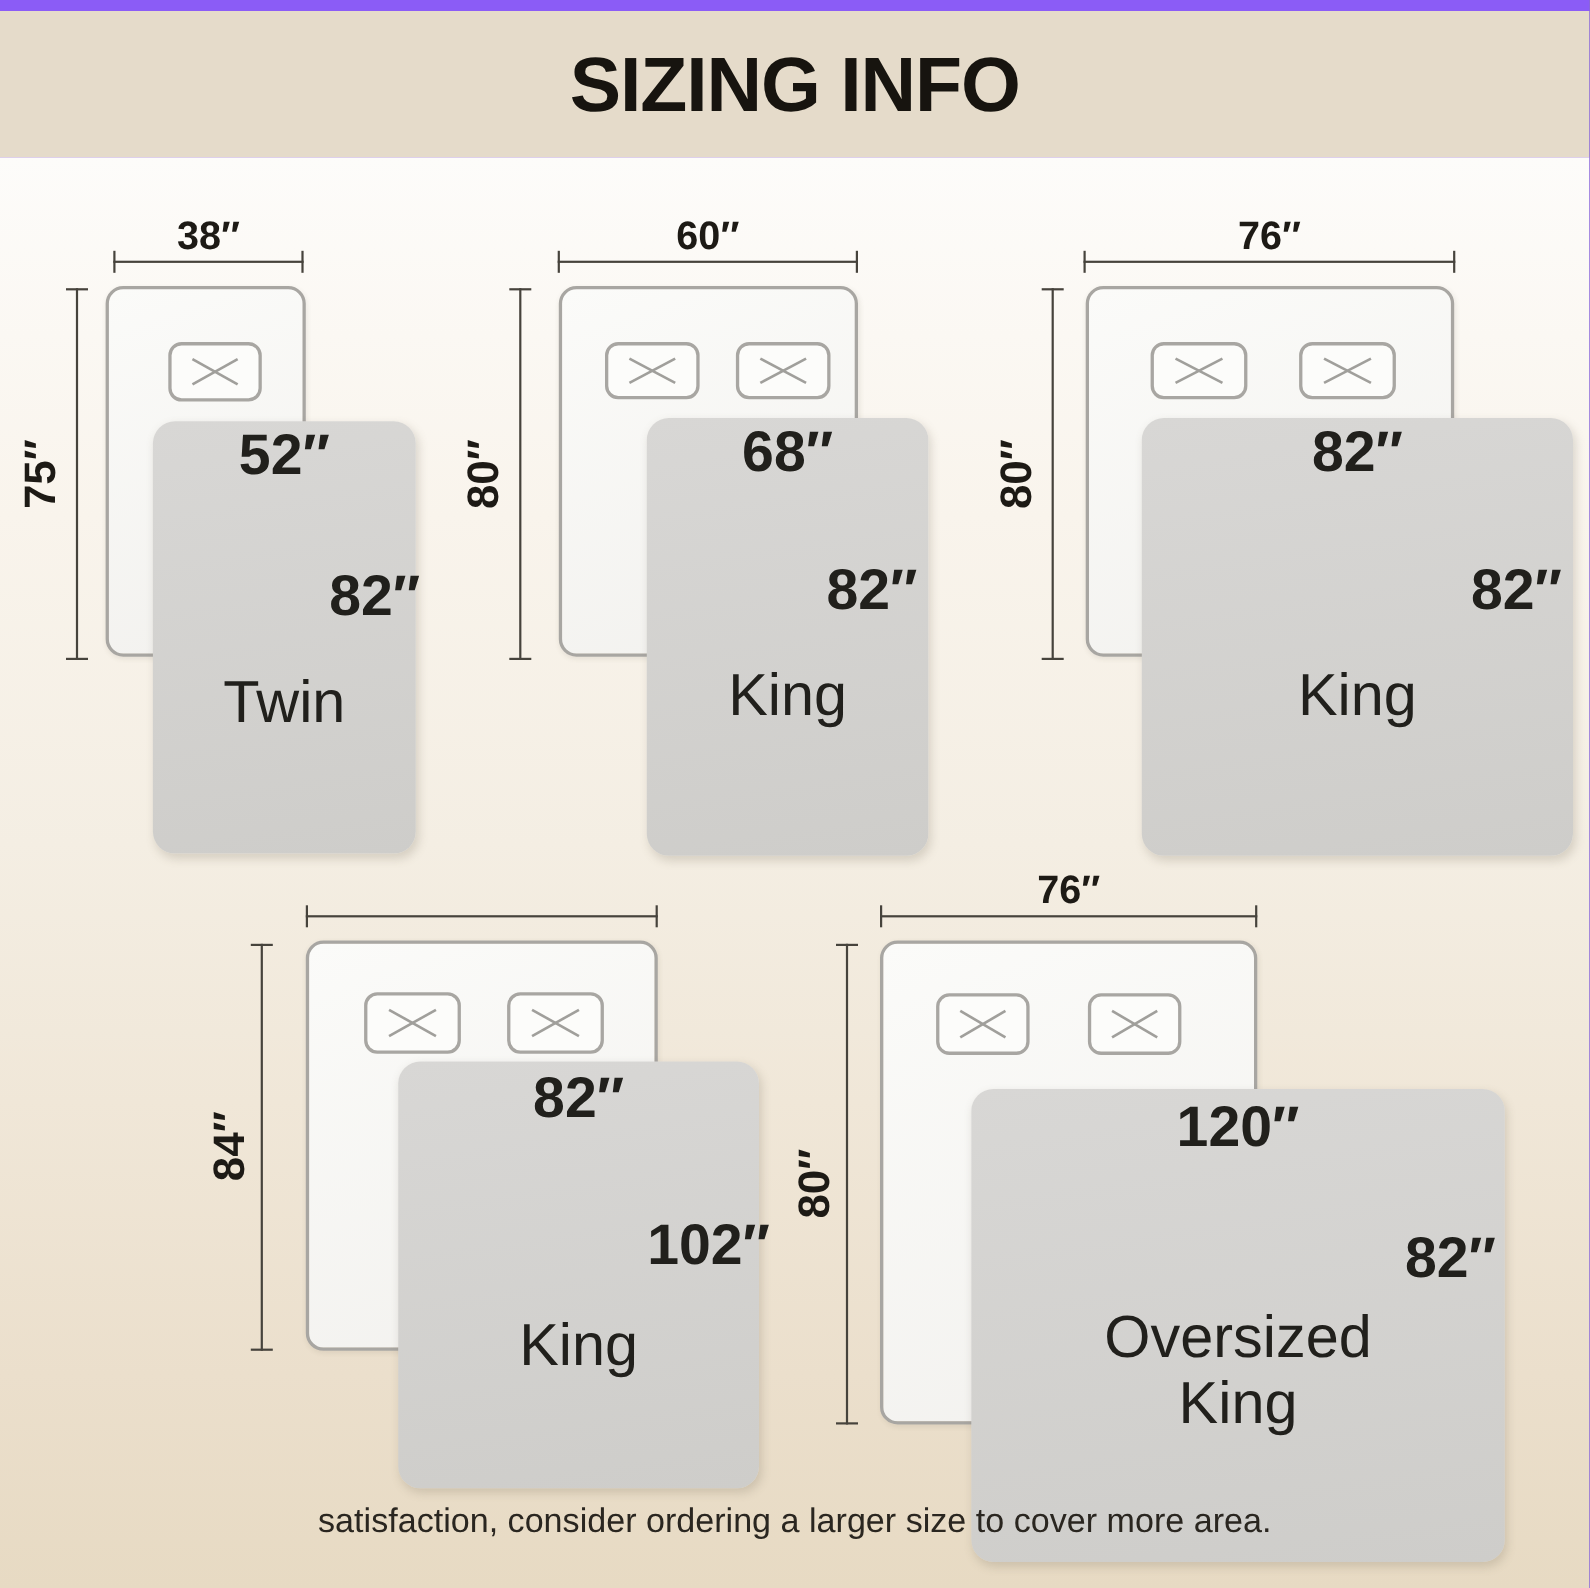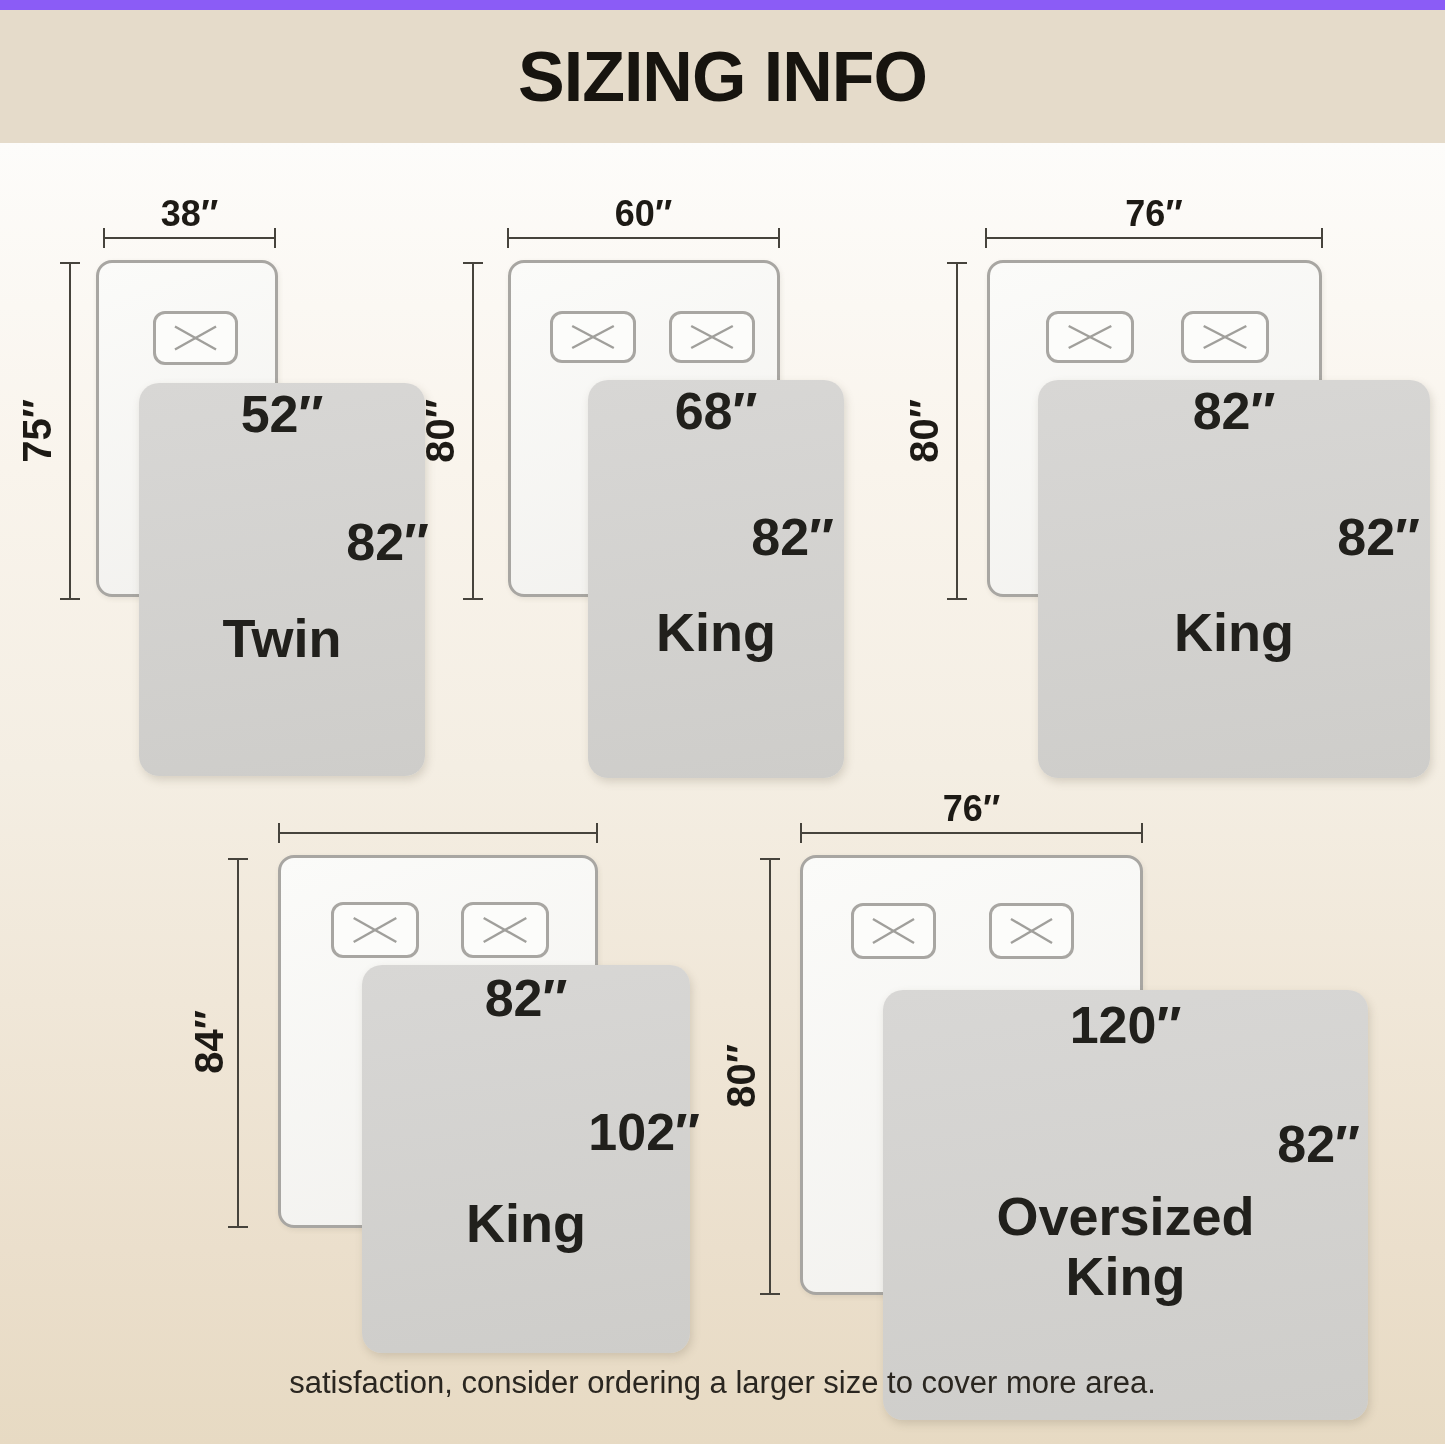--- a/index.html
+++ b/index.html
@@ -37,21 +37,21 @@
     background:linear-gradient(160deg,#fbfbf9 0%,#f2f1ee 100%);box-shadow:1px 2px 5px rgba(90,80,60,.10)}
   .pillow{position:absolute;border:3px solid var(--outline);border-radius:12px;background:#fcfcfa}
   .pillow svg{position:absolute;left:0;top:0;width:100%;height:100%;display:block}
 
   .blanket{position:absolute;border-radius:20px;
     background:linear-gradient(172deg,#d8d7d5 0%,#cecdca 100%);
     box-shadow:2px 4px 9px rgba(110,100,80,.22)}
   .blanket-w{position:absolute;left:0;right:0;text-align:center;font-size:52px;font-weight:bold;
     color:var(--blanket-text);line-height:1.15}
   .blanket-l{position:absolute;font-size:52px;font-weight:bold;color:var(--blanket-text);line-height:1.15;white-space:nowrap}
-  .blanket-name{position:absolute;left:0;right:0;text-align:center;font-size:54px;font-weight:bold;
+  .blanket-name{position:absolute;left:0;right:0;text-align:center;font-size:54px;font-weight:normal;
     color:var(--blanket-text);line-height:1.12}
 
   .footer{position:absolute;left:0;top:1360px;width:100%;text-align:center;
     font-size:31px;line-height:1.5;color:#2a2620}
 </style>
 </head>
 <body>
 
 <div class="canvas">
   <div class="content-bg"></div>
@@ -67,21 +67,21 @@
     <div class="vline" style="left:69px;top:262px;height:338px"></div>
     <div class="bed" style="left:96px;top:260px;width:182px;height:337px">
       <div class="pillow" style="left:54px;top:48px;width:85px;height:54px">
         <svg viewBox="0 0 100 100" preserveAspectRatio="none">
             <line x1="24" y1="26" x2="76" y2="74" stroke="#a09f9b" stroke-width="2.4" vector-effect="non-scaling-stroke"></line>
             <line x1="76" y1="26" x2="24" y2="74" stroke="#a09f9b" stroke-width="2.4" vector-effect="non-scaling-stroke"></line>
           </svg>
       </div>
 
     </div>
-    <div class="blanket" style="left:139px;top:383px;width:286px;height:393px">
+    <div class="blanket" style="left:139px;top:383px;width:239px;height:393px">
       <div class="blanket-w" style="top:2px">52″</div>
       <div class="blanket-l" style="top:130px;right:-4px">82″</div>
       <div class="blanket-name" style="top:225px">
         <div>Twin</div>
         <div></div>
       </div>
     </div>
   </div>
 
   <div class="diagram">

